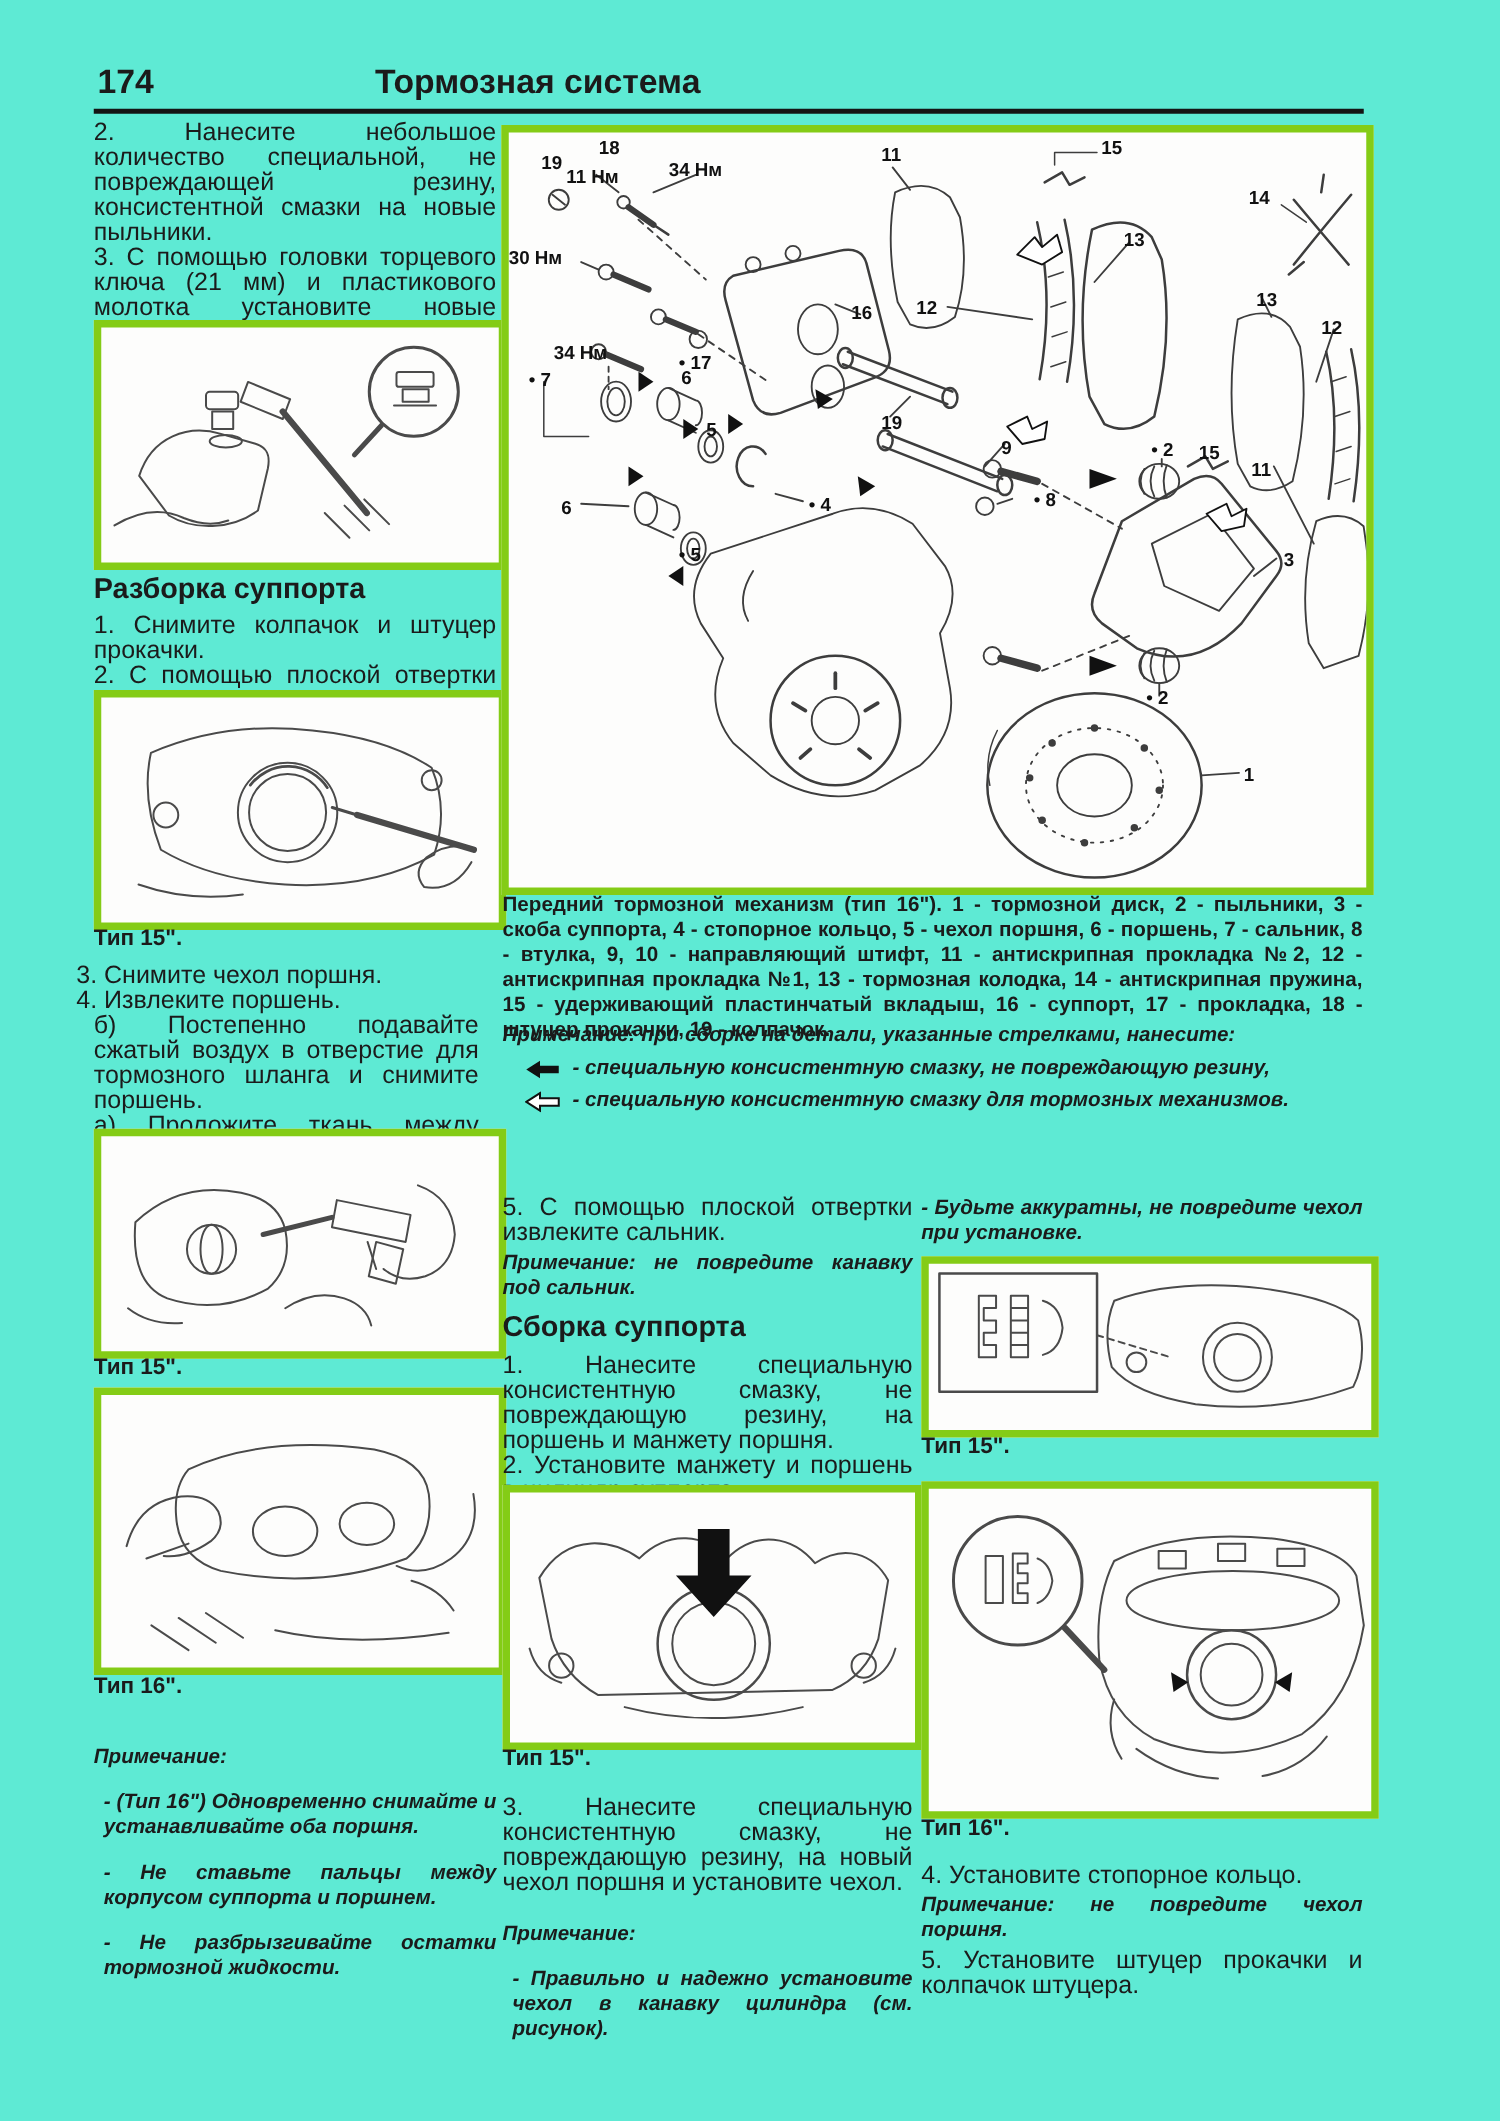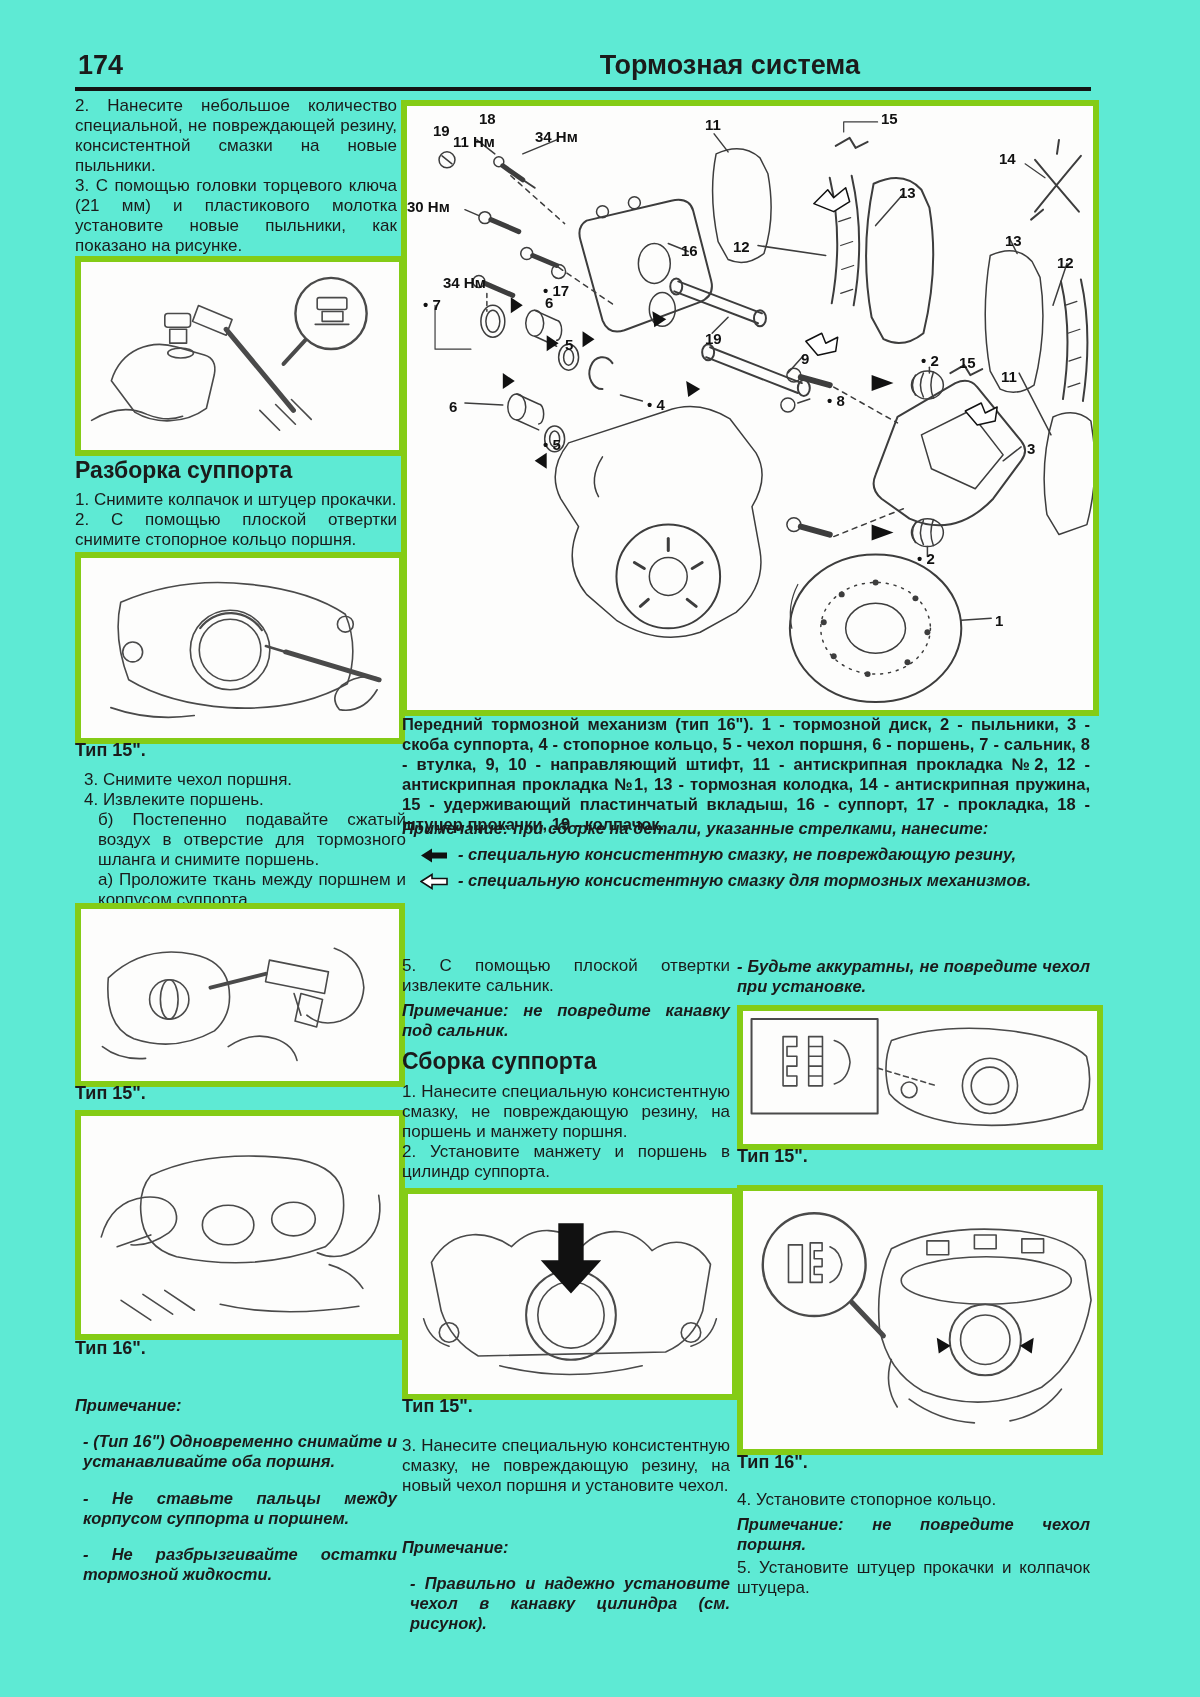--- a/index.html
+++ b/index.html
@@ -1,22 +1,22 @@
 <!DOCTYPE html>
 <html lang="ru"><head>
 <meta charset="utf-8">
 <style>
   html,body{margin:0;padding:0;background:#d9d9d9;}
   .page{position:relative;width:1200px;height:1697px;background:#5eead4;overflow:hidden;
         font-family:"Liberation Sans",sans-serif;color:#1b1b1b;}
   .abs{position:absolute;}
-  .txt{font-size:17px;line-height:20px;text-align:justify;}
+  .txt{font-size:20px;line-height:20px;text-align:justify;}
   .txt p{margin:0;}
   .pgnum{font-size:27px;font-weight:bold;}
-  .pgtitle{font-size:27px;font-weight:bold;text-align:right;}
+  .pgtitle{font-size:27px;font-weight:bold;text-align:left;}
   .rule{background:#141414;height:4px;}
   .h2{font-size:23px;font-weight:bold;}
   .figbox{border:6px solid #84cc16;background:#fdfdfc;}
   .figcap{font-size:18px;font-weight:bold;}
   .bcap{font-size:16.5px;line-height:20px;font-weight:bold;text-align:justify;}
   .note{font-size:16.5px;line-height:20px;font-style:italic;font-weight:bold;text-align:justify;}
   .nlabel{}
   .legendrow{display:flex;align-items:flex-end;gap:10px;}
   .legendrow svg{flex:0 0 auto;margin-top:2px;}
   .dlabel{position:absolute;font-size:15px;font-weight:bold;color:#111;white-space:nowrap;}
@@ -72,21 +72,21 @@
       <circle cx="52" cy="94" r="10"></circle>
       <circle cx="266" cy="66" r="8"></circle>
       <line x1="300" y1="122" x2="206" y2="94" stroke-width="5"></line>
       <line x1="206" y1="94" x2="186" y2="88" stroke-width="2.5"></line>
       <path d="M298,132 q-14,24 -38,20 q-10,-12 2,-24 q16,-12 36,-8"></path>
       <path d="M30,150 q40,14 84,8"></path>
     </svg>
   </div>
   <div class="abs figcap" style="left:75px;top:740px;">Тип 15".</div>
 
-  <div class="abs txt" style="left:84px;top:770px;width:322px;">
+  <div class="abs txt" style="left:61px;top:770px;width:322px;">
     <p>3. Снимите чехол поршня.</p>
     <p>4. Извлеките поршень.</p>
     <p style="padding-left:14px;">б) Постепенно подавайте сжатый воздух в отверстие для тормозного шланга и снимите поршень.</p>
     <p style="padding-left:14px;">а) Проложите ткань между поршнем и корпусом суппорта.</p>
   </div>
 
   <div class="abs figbox" style="left:75px;top:903px;width:318px;height:172px;">
     <svg class="lineart" width="318" height="172" viewBox="0 0 320 175" fill="none" stroke="#4a4a4a" stroke-width="1.6" stroke-linecap="round" stroke-linejoin="round">
       <path d="M26,70 q36,-34 86,-24 q30,6 36,30 q6,30 -14,48 q-40,22 -82,8 q-30,-12 -26,-62 z"></path>
       <circle cx="88" cy="92" r="20"></circle>

